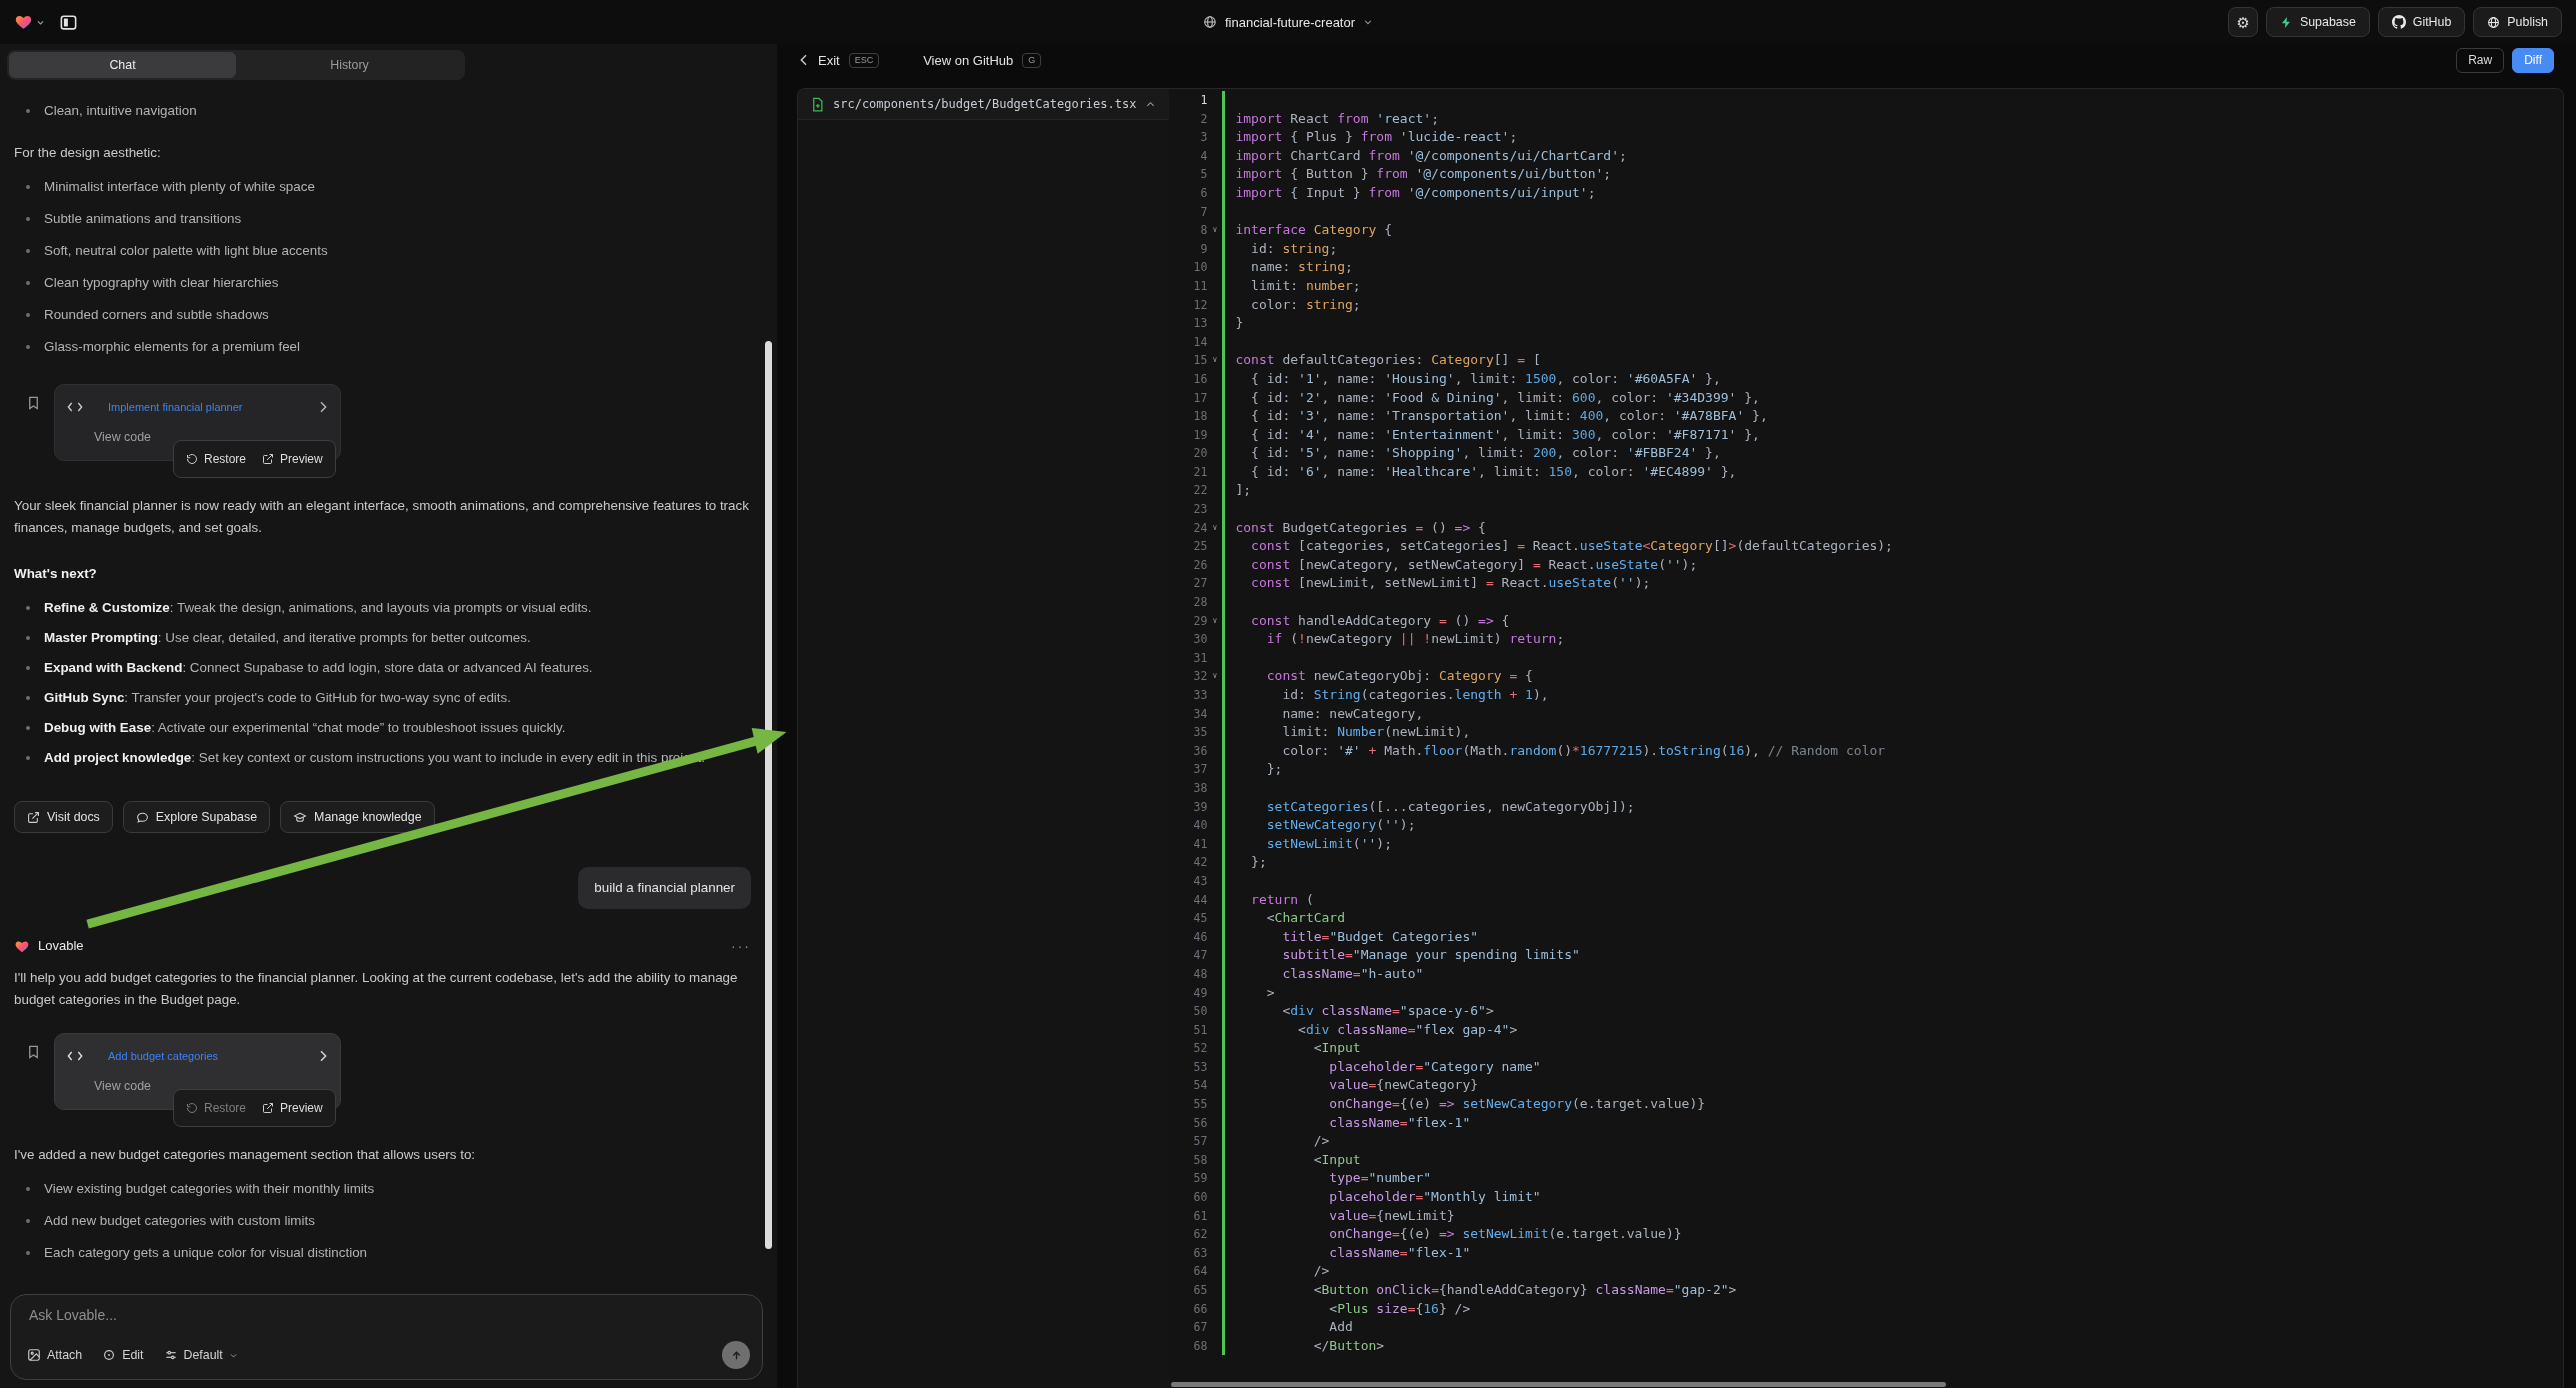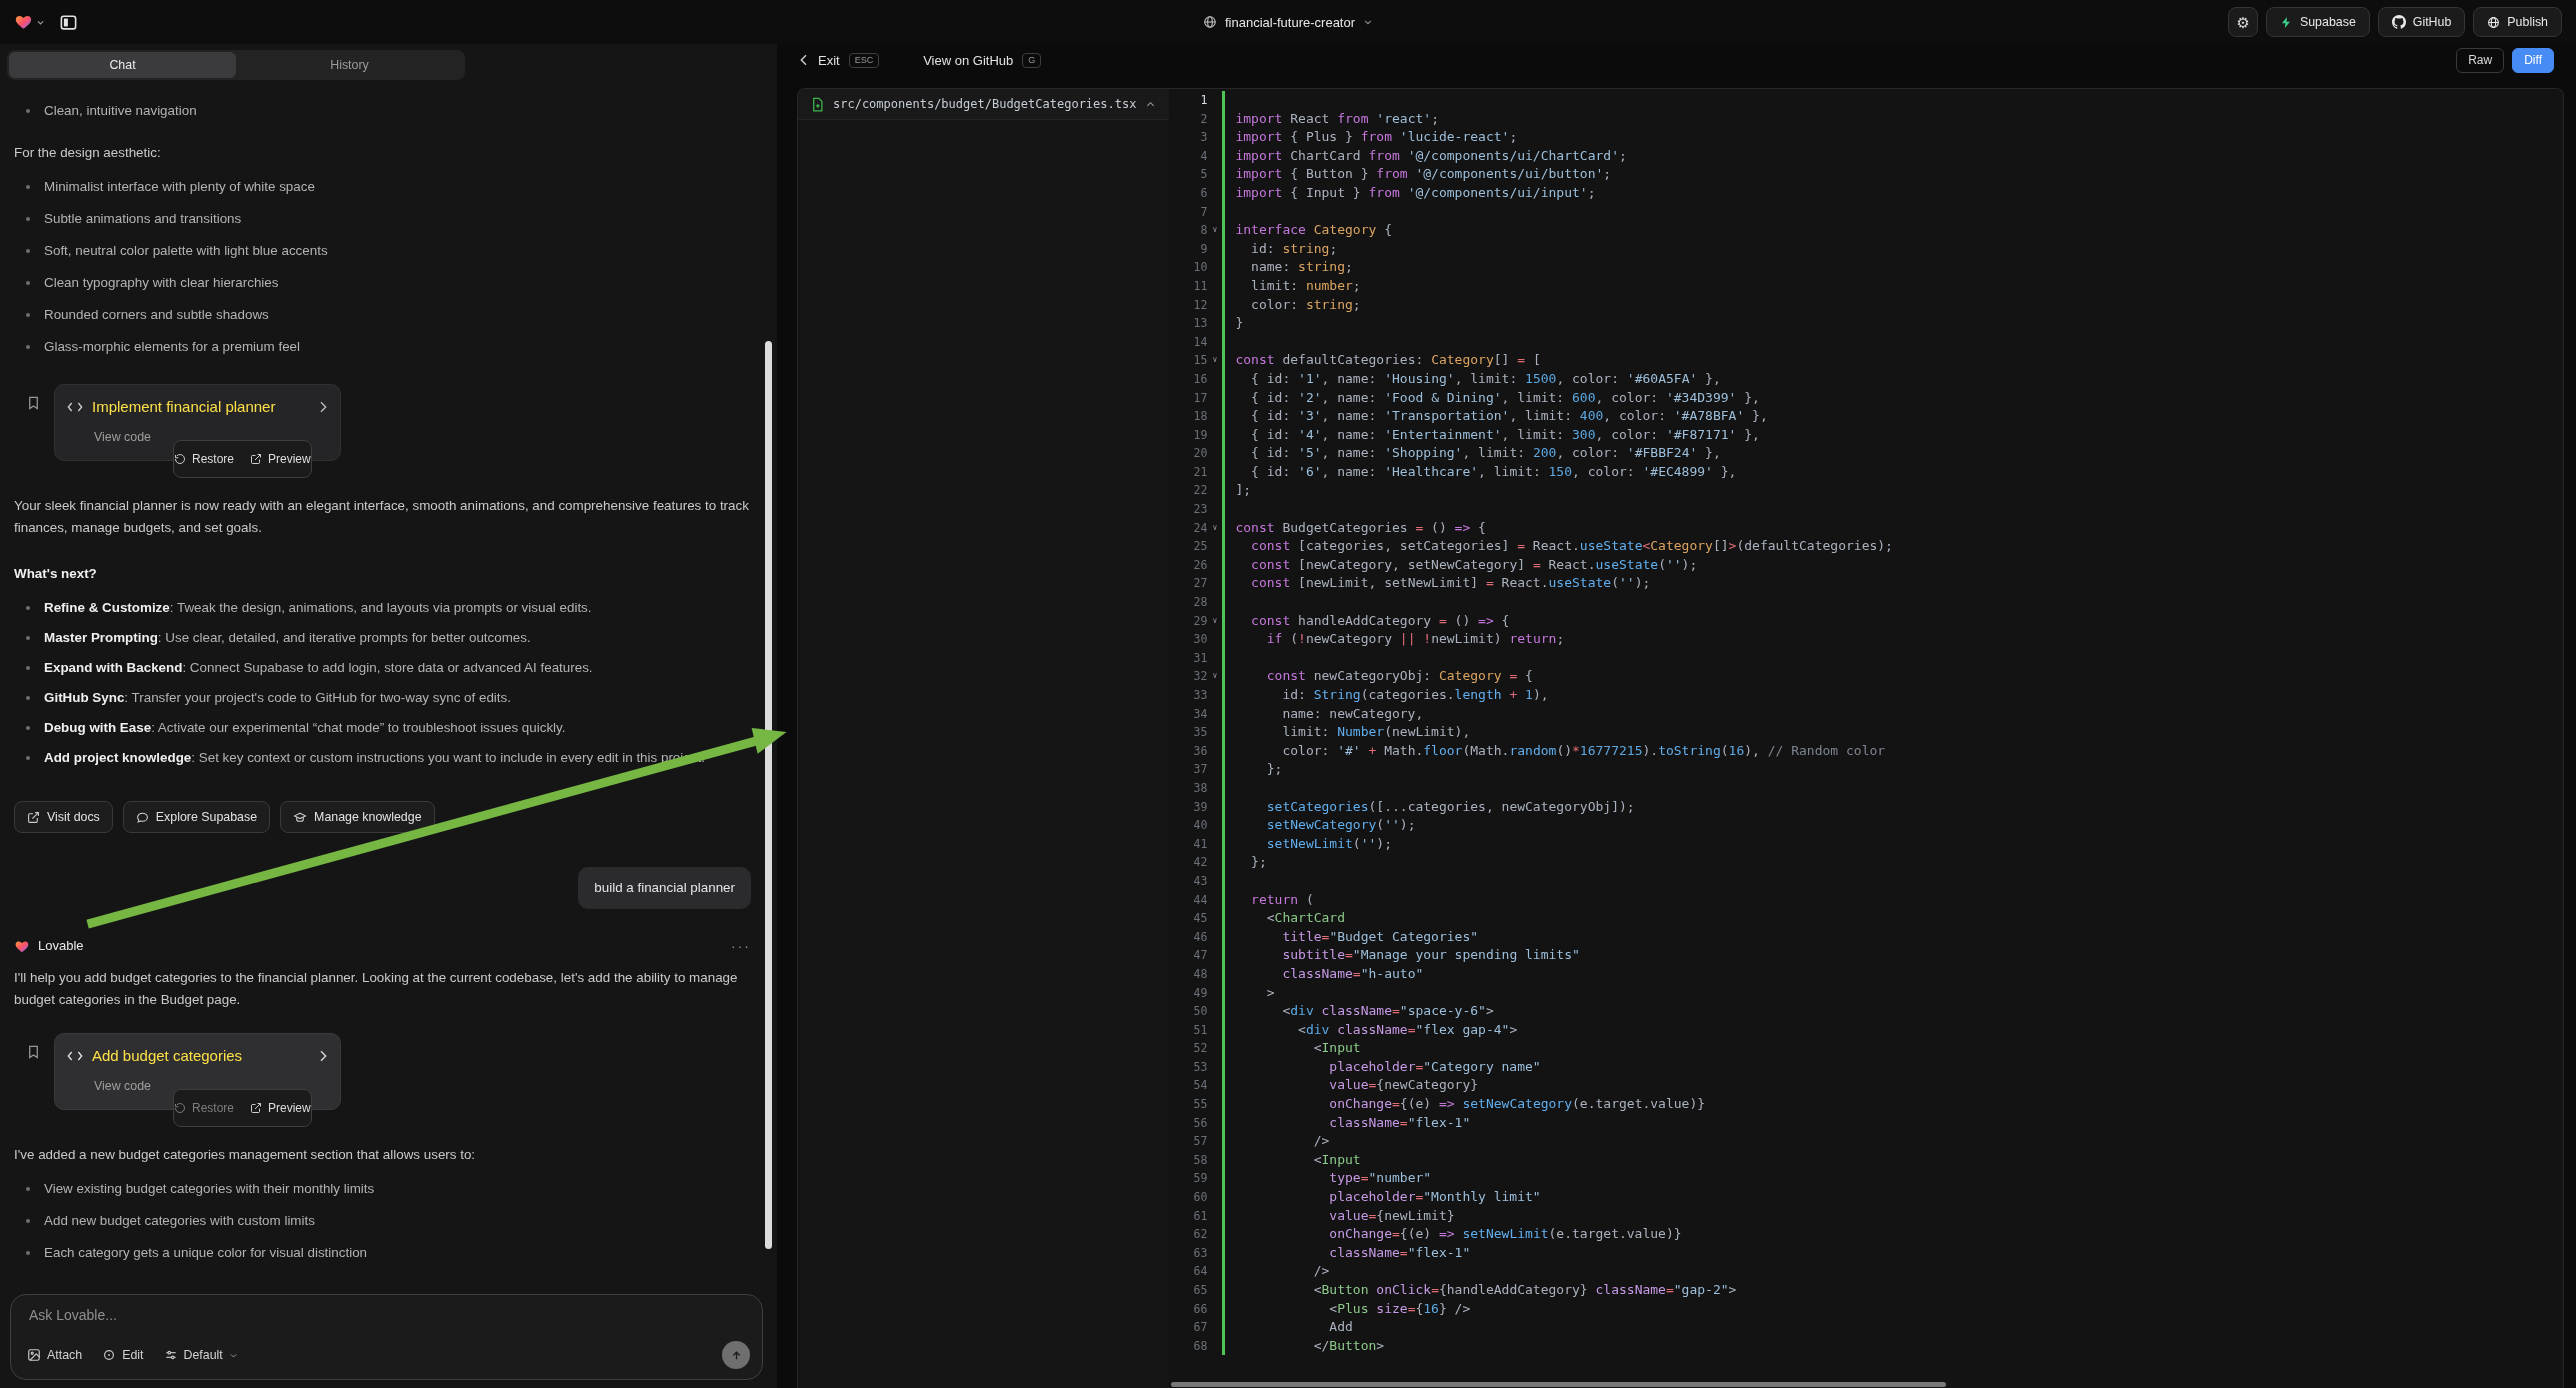--- a/index.html
+++ b/index.html
@@ -33,23 +33,23 @@
   ul.bullets.tight li { margin:8px 0; }
   ul.bullets li b { color:#efefef; font-weight:700; }
   ul.bullets li span { color:#b3b3b3; }
   h3.next { margin-top:24px; font-size:13.4px; color:#f0f0f0; font-weight:700; }
 
   .card-wrap { position:relative; margin:26px 0 34px 40px; width:329px; }
   .bm-icon { position:absolute; left:-28px; top:10px; }
   .version-card { width:287px; background:#252527; border:1px solid #303032; border-radius:10px; padding:11px 12px 12px 12px; cursor:pointer; }
   .version-card.selected { background:#2f2f31; border-color:#3a3a3c; }
   .vc-row1 { display:flex; align-items:center; gap:9px; }
-  .vc-title { flex:1; font-size:15px; color:#fde047; }
+  .vc-title { flex:1; font-size:11px; color:#3b82f6;margin-left:16px; }
   .vc-view { margin:8px 0 0 27px; font-size:12.4px; color:#9f9f9f; cursor:pointer; }
-  .pill { position:absolute; left:119px; top:56px; display:flex; align-items:flex-end; gap:16px; background:#1b1b1b; border:1px solid #3e3e3e; border-radius:8px; padding:7px 0; font-size:12px; color:#dedede; white-space:nowrap; }
+  .pill { position:absolute; left:119px; top:56px; display:flex; align-items:flex-end; gap:16px; background:#1b1b1b; border:1px solid #3e3e3e; border-radius:8px; padding:7px 12px; font-size:12px; color:#dedede; white-space:nowrap; }
   .pill .act { display:flex; align-items:center; gap:6px; cursor:pointer; }
   .pill .act.dim { color:#7d7d7d; }
 
   .chip-row { display:flex; gap:10px; margin-top:32px; }
   .chip { height:32px; display:flex; align-items:center; gap:7px; padding:0 12px; background:#1d1d1d; border:1px solid #3a3a3a; border-radius:8px; font-size:12.4px; color:#e3e3e3; cursor:pointer; }
 
   .user-row { display:flex; justify-content:flex-end; margin:34px 0 6px 0; padding-right:12px; }
   .bubble { background:#2b2b2e; border-radius:10px; padding:10px 16px; color:#e5e5e5; font-size:13.4px; max-width:458px; }
   .lovable-row { display:flex; align-items:center; gap:8px; margin-top:26px; }
   .lovable-name { font-size:13px; color:#eaeaea; }

